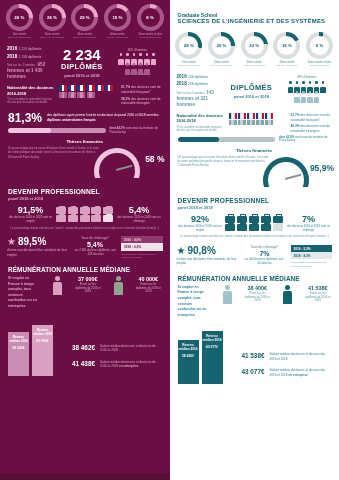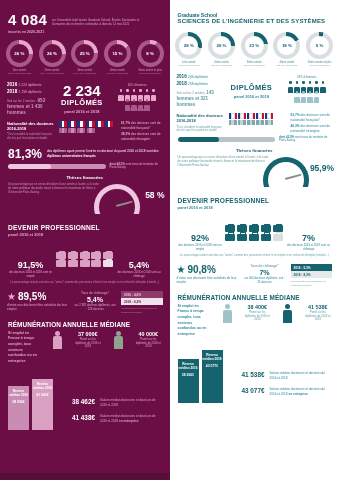--- a/index.html
+++ b/index.html
@@ -120,21 +120,21 @@
                    transform-origin:0 50%; transform:rotate(-15deg); border-radius:1px;}
   .gauge-pct { position:absolute; right:5px; top:20px; font-size:8.5px; font-weight:bold;}
 
   
   .dev { padding:6px 8px 0 8px; }
   .dev-t { font-size:6.6px; font-weight:bold; letter-spacing:.2px;}
   .dev-p { font-size:4px; font-weight:bold; margin-top:1px;}
   .left .dev-p { color:#E3A5C8; }
   .right .dev-p { color:#2d8799; }
   .dev-row { display:flex; align-items:center; justify-content:space-between; margin-top:4px;}
-  .dev-side { width:45px; text-align:center;margin-top:19px; }
+  .dev-side { width:45px; text-align:center; }
   .dev-side .n { font-size:9px; font-weight:bold; }
   .dev-side .c { font-size:2.8px; line-height:1.3; margin-top:1px;}
   .left .dev-side .c { color:#E3A5C8; }
   .right .dev-side .c { color:#2d8799; }
   .cases { display:grid; grid-template-columns:repeat(5,1fr); gap:1.4px; width:58px;}
   .case { width:10px; height:7px; border-radius:1px; position:relative;}
   .left .case { background:#D9A0C2; }
   .right .case { background:#14636F; }
   .case.off { }
   .left .case.off { background:#EFE0EA; }
@@ -216,27 +216,20 @@
   .right .sal-c { color:#2d8799; }
   .sal-c b { font-weight:bold; }
   .footbar { position:absolute; bottom:0; left:0; right:0; height:7px; }
   .left .footbar { background:#561038; }
 </style>
 </head>
 <body>
 
 <div class="panel left">
 
-  <div class="hdr">
-    <div>
-      <div class="bignum">4 084</div>
-      <div class="sub-inscrits">inscrits en 2020-2021</div>
-    </div>
-    <div class="hdr-note">sur l'ensemble total toutes Graduate School, Écoles Doctorales et Domaines de recherche confondus à date du 12 mai 2021</div>
-  </div>
 
   <div class="donuts">
     <div class="donut-wrap">
       <div class="donut" style="background:conic-gradient(#E9A8CB 0 26%, #A9588C 26% 100%)">
         <div class="inner">26 %</div>
       </div>
       <div class="d-lbl">1ère année</div>
       <div class="d-sub">soit 1 062 doctorants</div>
     </div>
     <div class="donut-wrap">

